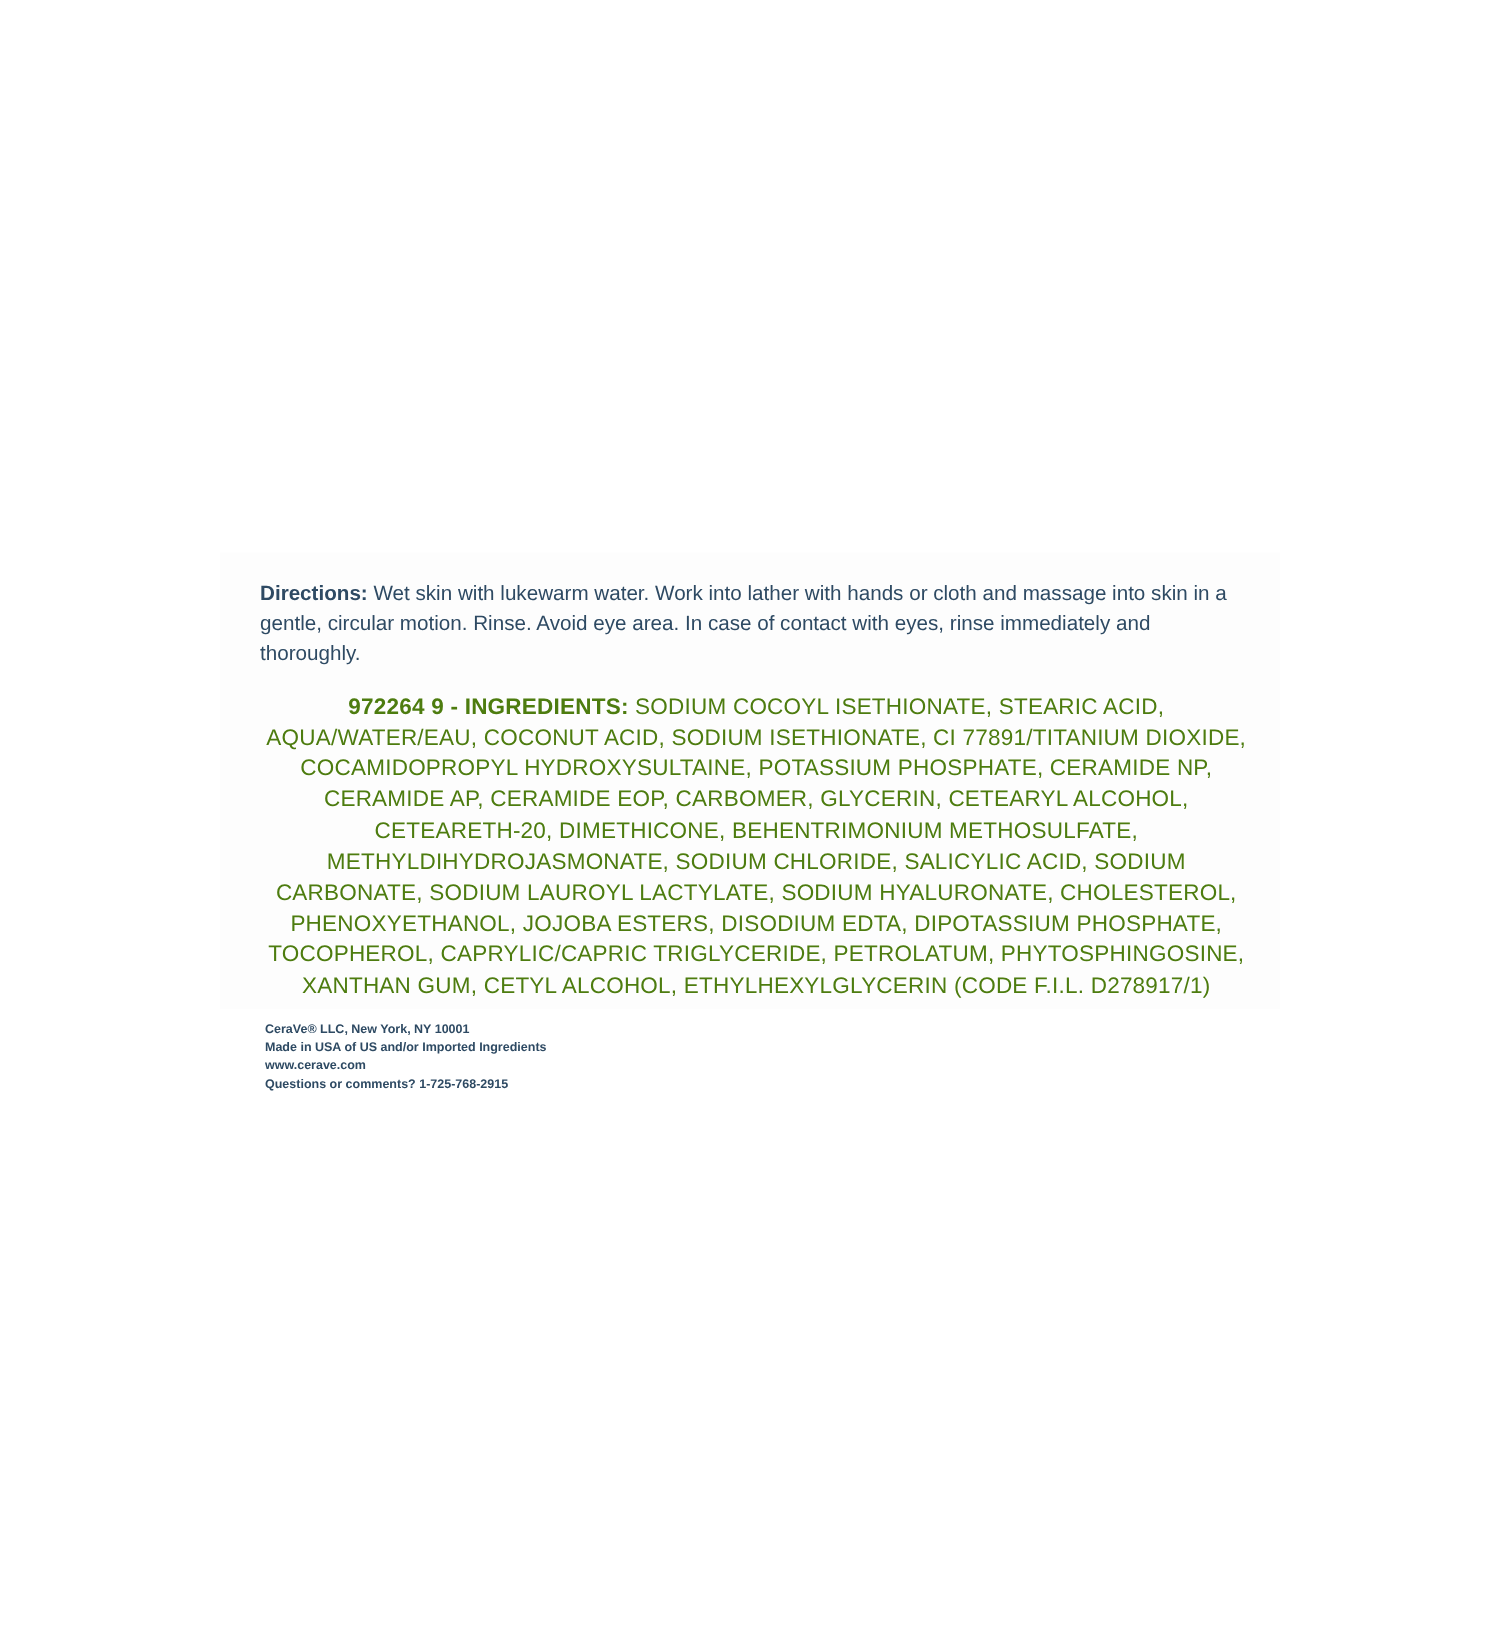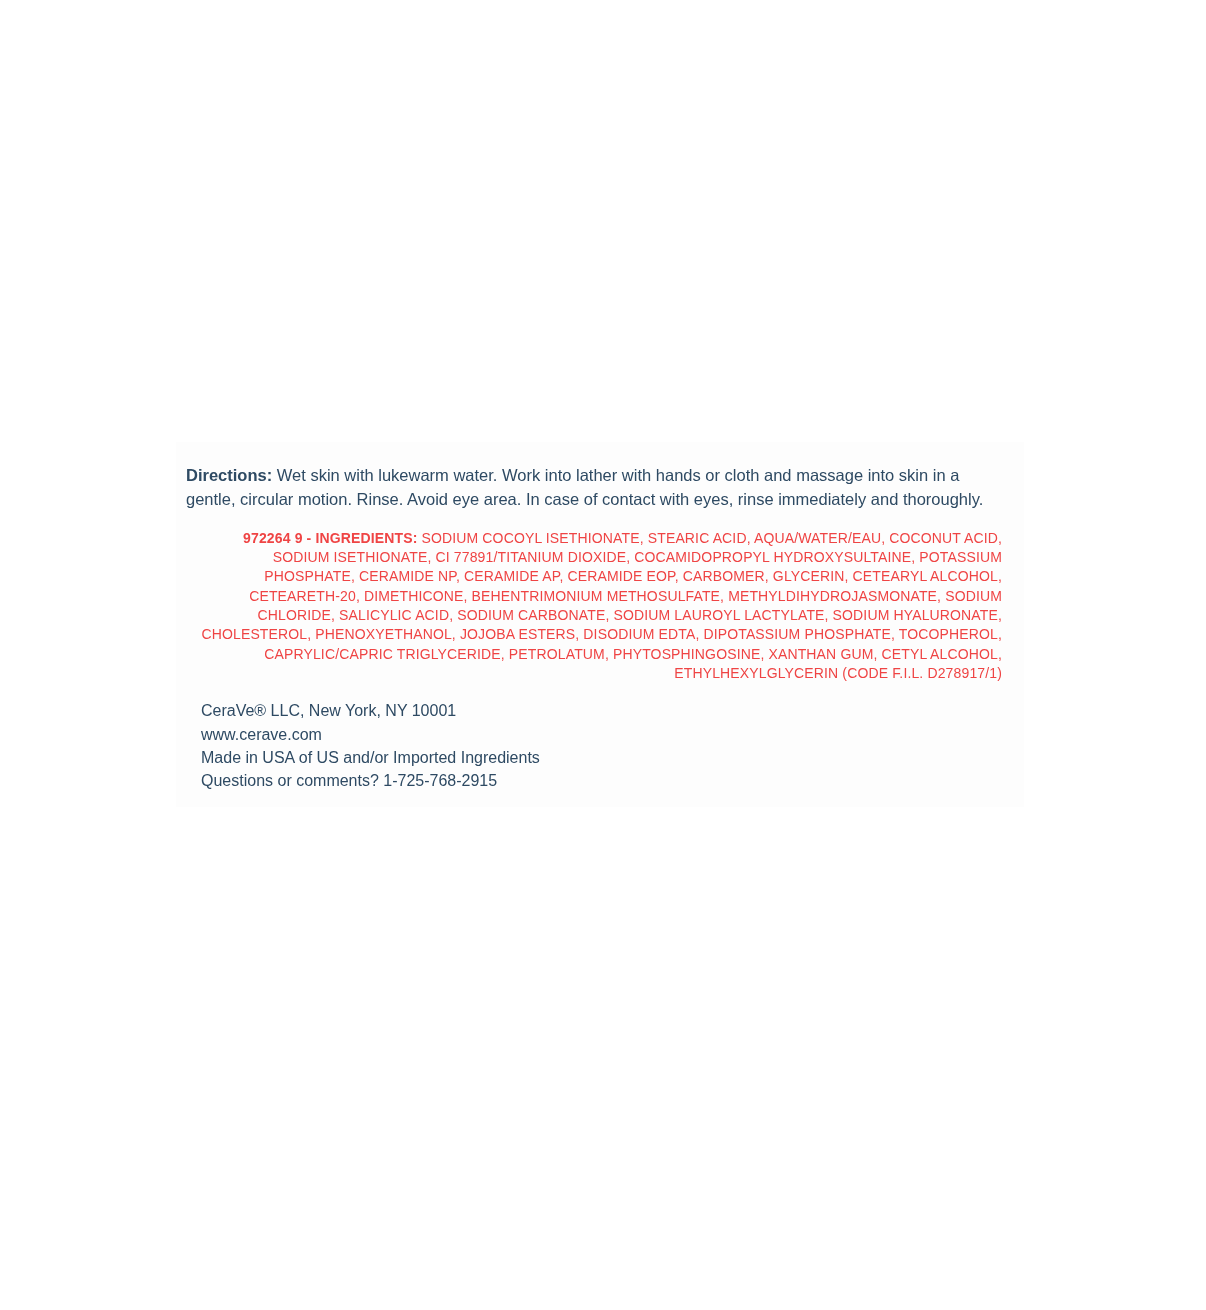--- a/index.html
+++ b/index.html
@@ -25,59 +25,60 @@
     position: absolute;
     left: 176px;
     top: 442px;
     width: 848px;
     height: 365px;
     background: #fdfdfd;
     box-shadow: 0 0 0 0 rgba(0,0,0,0);
   }
   .label-inner {
     position: absolute;
-    left: 10px;
+    left: 32px;
     top: 22px;
     right: 22px;
   }
 
   
   .directions {
     color: #2e4a63;
     font-size: 16.5px;
     line-height: 1.45;
     letter-spacing: 0.0px;
     margin: 0 0 17px 0;
     max-width: 810px;
   }
   .directions .dir-label {
     font-weight: bold;
     color: #2e4a63;
   }
 
   
   .ingredients {
-    color: #ef4444;
-    font-size: 14px;
+    color: #4d7c0f;
+    font-size: 18px;
     line-height: 1.38;
     letter-spacing: 0.01em;
     margin: 0 0 16px 0;
     max-width: 818px;
-    text-align: right;
+    text-align: center;
   }
   .ingredients .ing-code {
     font-weight: bold;
   }
 
   
   .company-info {
     color: #2e4a63;
-    font-size: 16px;
+    font-size: 10px;
     line-height: 1.45;
-    margin: 0 0 14px 15px;
+    margin: 0 0 14px 4px;
+    font-weight: bold;
   }
   .company-info div {
     white-space: nowrap;
   }
   .lot-code {
     color: #2e4a63;
     font-size: 11.2px;
     line-height: 1.3;
     margin: 0;
   }
@@ -92,21 +93,21 @@
       <p class="directions">
         <span class="dir-label">Directions:</span><span> Wet skin with lukewarm water. Work into lather with hands or cloth and massage into skin in a gentle, circular motion. Rinse. Avoid eye area. In case of contact with eyes, rinse immediately and thoroughly.</span>
       </p>
 
       <p class="ingredients">
         <span class="ing-code">972264 9 - INGREDIENTS:</span><span> SODIUM COCOYL ISETHIONATE, STEARIC ACID, AQUA/WATER/EAU, COCONUT ACID, SODIUM ISETHIONATE, CI 77891/TITANIUM DIOXIDE, COCAMIDOPROPYL HYDROXYSULTAINE, POTASSIUM PHOSPHATE, CERAMIDE NP, CERAMIDE AP, CERAMIDE EOP, CARBOMER, GLYCERIN, CETEARYL ALCOHOL, CETEARETH-20, DIMETHICONE, BEHENTRIMONIUM METHOSULFATE, METHYLDIHYDROJASMONATE, SODIUM CHLORIDE, SALICYLIC ACID, SODIUM CARBONATE, SODIUM LAUROYL LACTYLATE, SODIUM HYALURONATE, CHOLESTEROL, PHENOXYETHANOL, JOJOBA ESTERS, DISODIUM EDTA, DIPOTASSIUM PHOSPHATE, TOCOPHEROL, CAPRYLIC/CAPRIC TRIGLYCERIDE, PETROLATUM, PHYTOSPHINGOSINE, XANTHAN GUM, CETYL ALCOHOL, ETHYLHEXYLGLYCERIN (CODE F.I.L. D278917/1)</span>
       </p>
 
       <div class="company-info">
         <div>CeraVe® LLC, New York, NY 10001</div>
+        <div>Made in USA of US and/or Imported Ingredients</div>
         <div>www.cerave.com</div>
-        <div>Made in USA of US and/or Imported Ingredients</div>
         <div>Questions or comments? 1-725-768-2915</div>
       </div>
 
 
     </div>
   </div>
 </div>
 
 </body></html>

